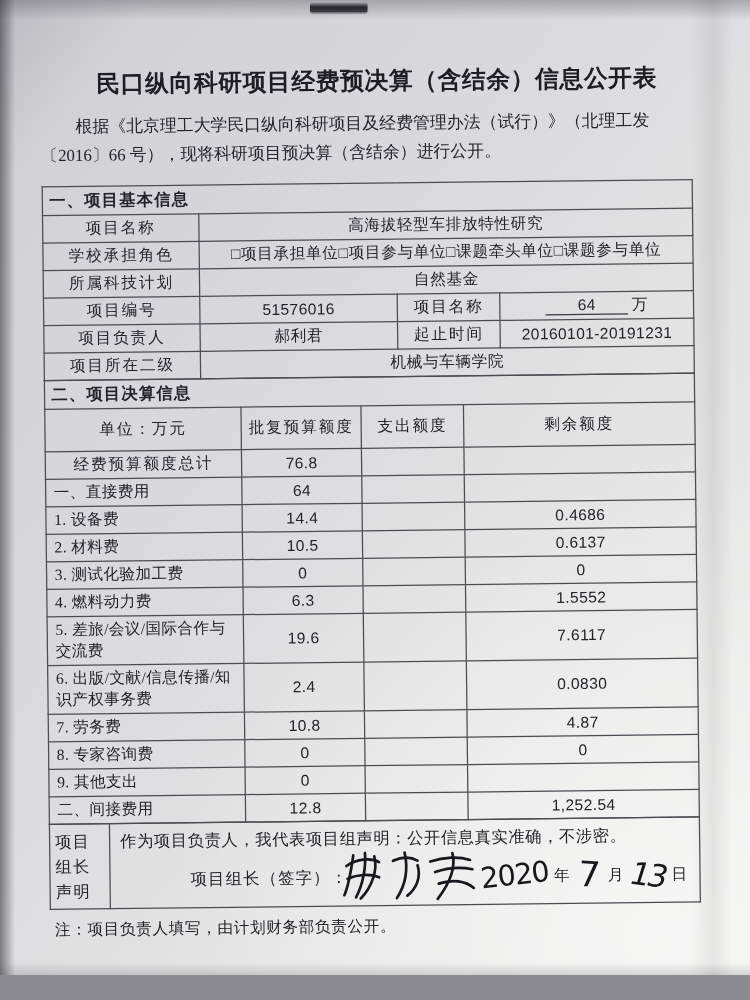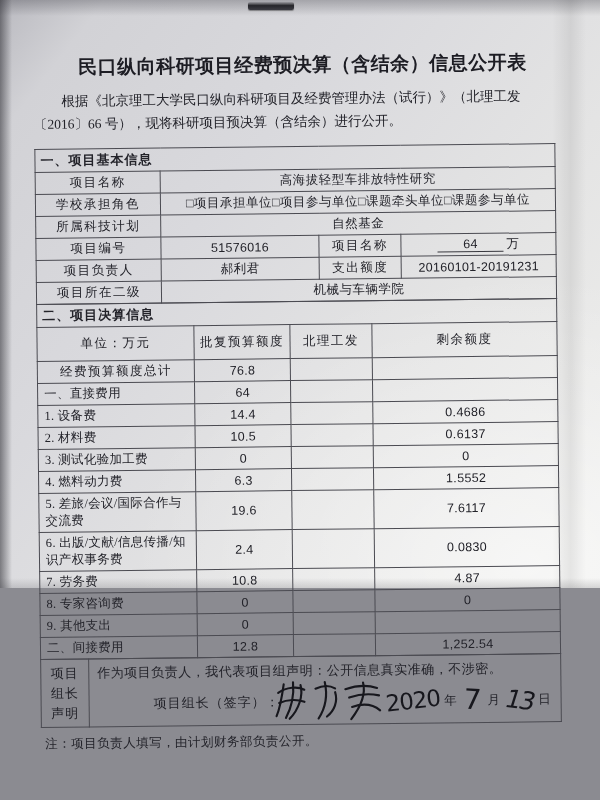--- a/index.html
+++ b/index.html
@@ -1,20 +1,20 @@
 <!DOCTYPE html>
 <html><head>
 <meta charset="utf-8">
 <style>
   * { margin:0; padding:0; box-sizing:border-box; }
   html,body { width:600px; height:800px; overflow:hidden; }
   body { background:#8b8b91; font-family:"Liberation Serif", serif; }
 
   .photo {
-    position:relative; width:600px; height:588px;
+    position:relative; width:600px; height:780px;
     background:
       radial-gradient(120% 90% at 88% 96%, rgba(255,255,255,0.55), rgba(255,255,255,0) 55%),
       linear-gradient(128deg, #b9b9bf 0%, #d2d2d6 10%, #d9d9dd 35%, #e4e4e4 65%, #efefed 100%);
   }
   
   .photo::before {
     content:""; position:absolute; inset:0; pointer-events:none;
     background:
       linear-gradient(90deg, rgba(42,42,48,0.55) 0px, rgba(42,42,48,0) 12px),
       linear-gradient(180deg, rgba(70,70,78,0.35) 0px, rgba(70,70,78,0) 16px),
@@ -72,21 +72,21 @@
   }
   td.label { text-align:center; letter-spacing:1.5px; }
   td.val { text-align:center; }
   td.left { text-align:left; padding-left:6px; letter-spacing:0.3px; }
   .num { font-family:"Liberation Sans", sans-serif; font-size:12.5px; letter-spacing:0.3px; }
   .colhead td { height:34px; text-align:center; letter-spacing:1.5px; }
   .uline { display:inline-block; min-width:66px; border-bottom:1px solid #3a3a40; text-align:center; }
   .unit { margin-left:3px; }
 
   
-  .decl-left { text-align:center; font-size:13px; line-height:1.55; letter-spacing:1px; }
+  .decl-left { font-size:13px; line-height:1.55; letter-spacing:1px; }
   .decl-right { padding:5px 8px 8px 8px; }
   .stmt { font-size:13px; letter-spacing:0.5px; }
   .signline { display:flex; align-items:center; margin-top:8px; position:relative; }
   .signlabel { font-size:13px; margin-left:56px; letter-spacing:1px; white-space:nowrap; }
   .sig { width:112px; height:44px; margin:-16px 0 -12px -6px; flex:0 0 auto; }
   .dategrp { margin-left:auto; display:flex; align-items:center; padding-right:4px; }
   .hw {
     font-family:"DejaVu Sans", sans-serif; color:#17171d;
     display:inline-block; line-height:1; font-weight:400;
   }
@@ -134,21 +134,21 @@
       </tr>
       <tr>
         <td class="label">项目编号</td>
         <td class="val num">51576016</td>
         <td class="label">项目名称</td>
         <td class="val"><span class="uline num">64</span><span class="unit">万</span></td>
       </tr>
       <tr>
         <td class="label">项目负责人</td>
         <td class="val">郝利君</td>
-        <td class="label">支出额度</td>
+        <td class="label">起止时间</td>
         <td class="val num">20160101-20191231</td>
       </tr>
       <tr>
         <td class="label">项目所在二级</td>
         <td class="val" colspan="3">机械与车辆学院</td>
       </tr>
     </tbody>
       </table>
 
     <table class="t-outer">
@@ -158,21 +158,21 @@
           <col style="width:82px">
           <col style="width:185px">
         </colgroup>
       <tbody>
           <tr class="section-row">
         <td colspan="4">二、项目决算信息</td>
       </tr>
       <tr class="colhead">
         <td>单位：万元</td>
         <td>批复预算额度</td>
-        <td>北理工发</td>
+        <td>支出额度</td>
         <td>剩余额度</td>
       </tr>
       <tr>
         <td class="label">经费预算额度总计</td>
         <td class="val num">76.8</td>
         <td class="val num"></td>
         <td class="val num"></td>
       </tr>
       <tr>
         <td class="left">一、直接费用</td>

